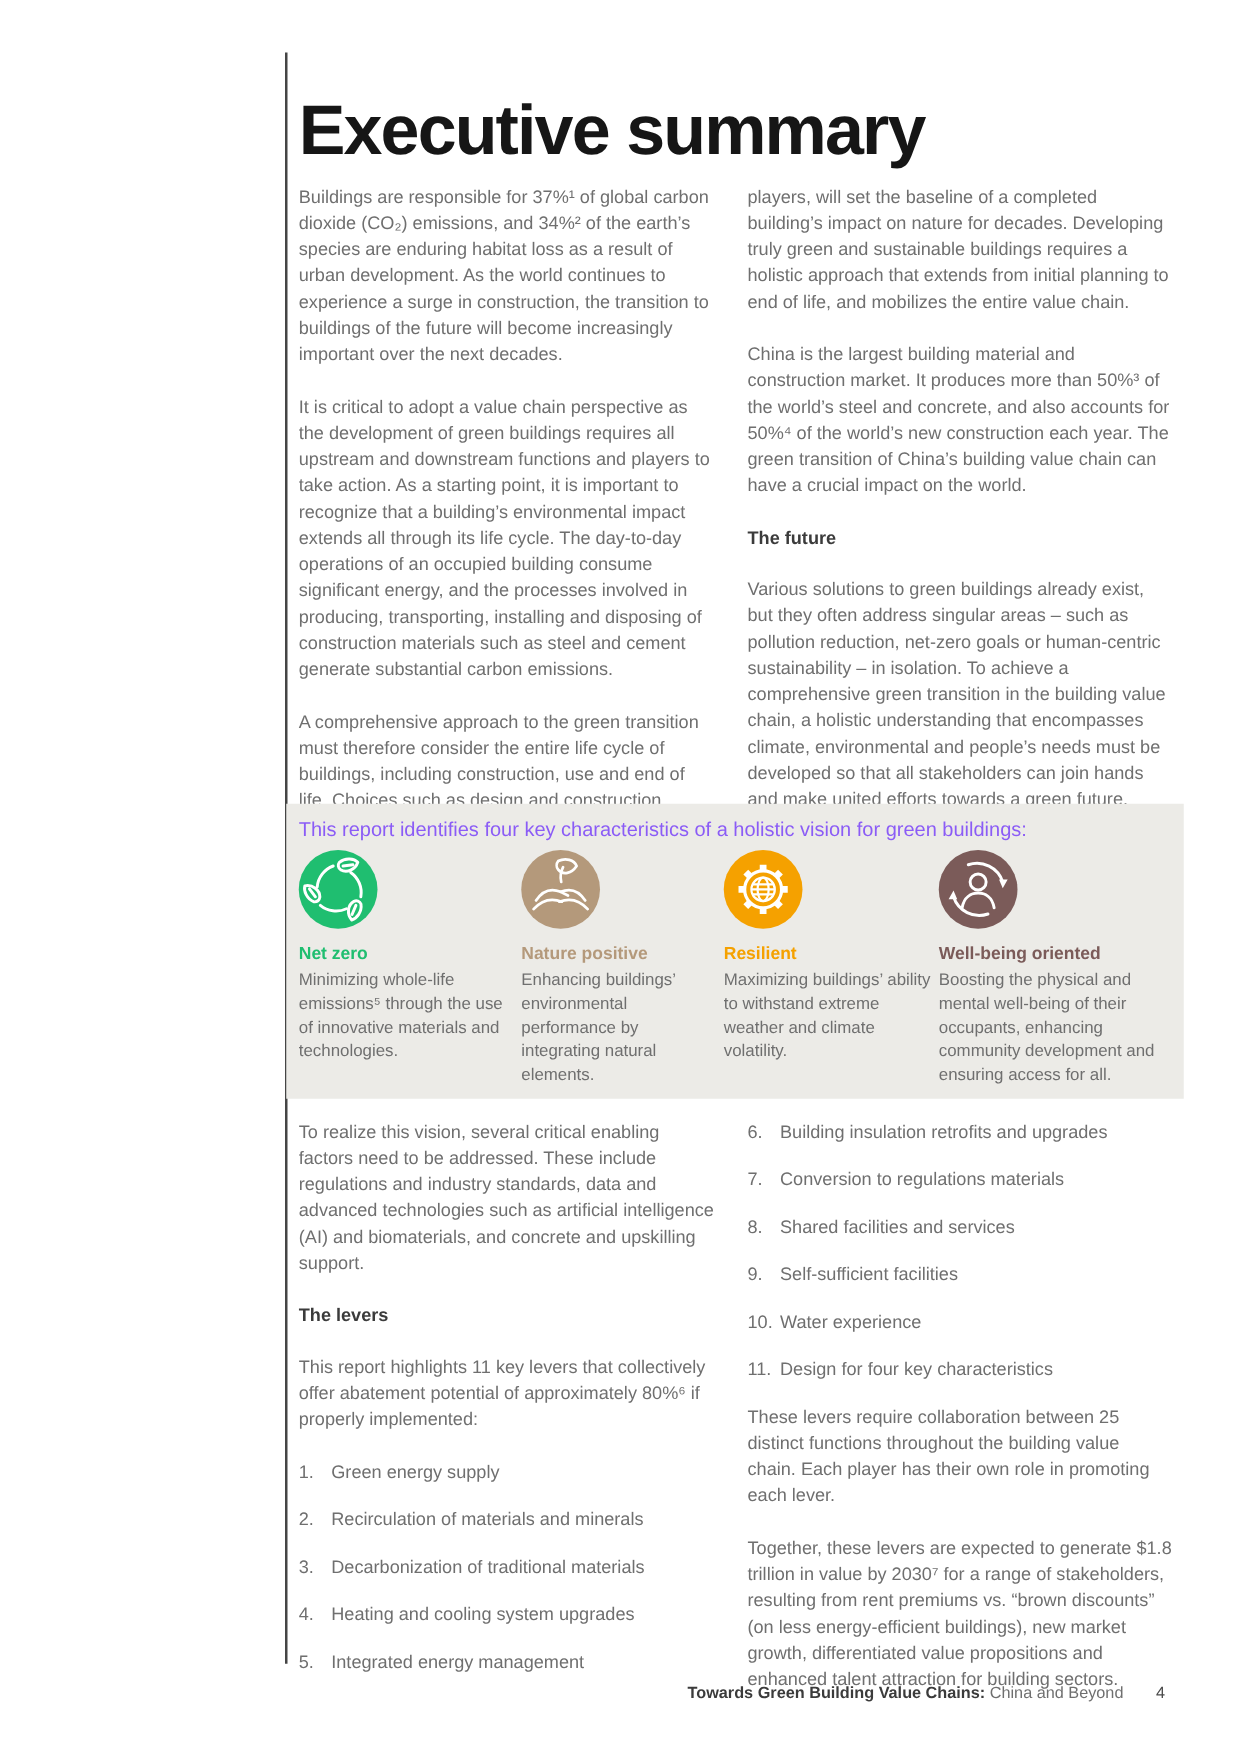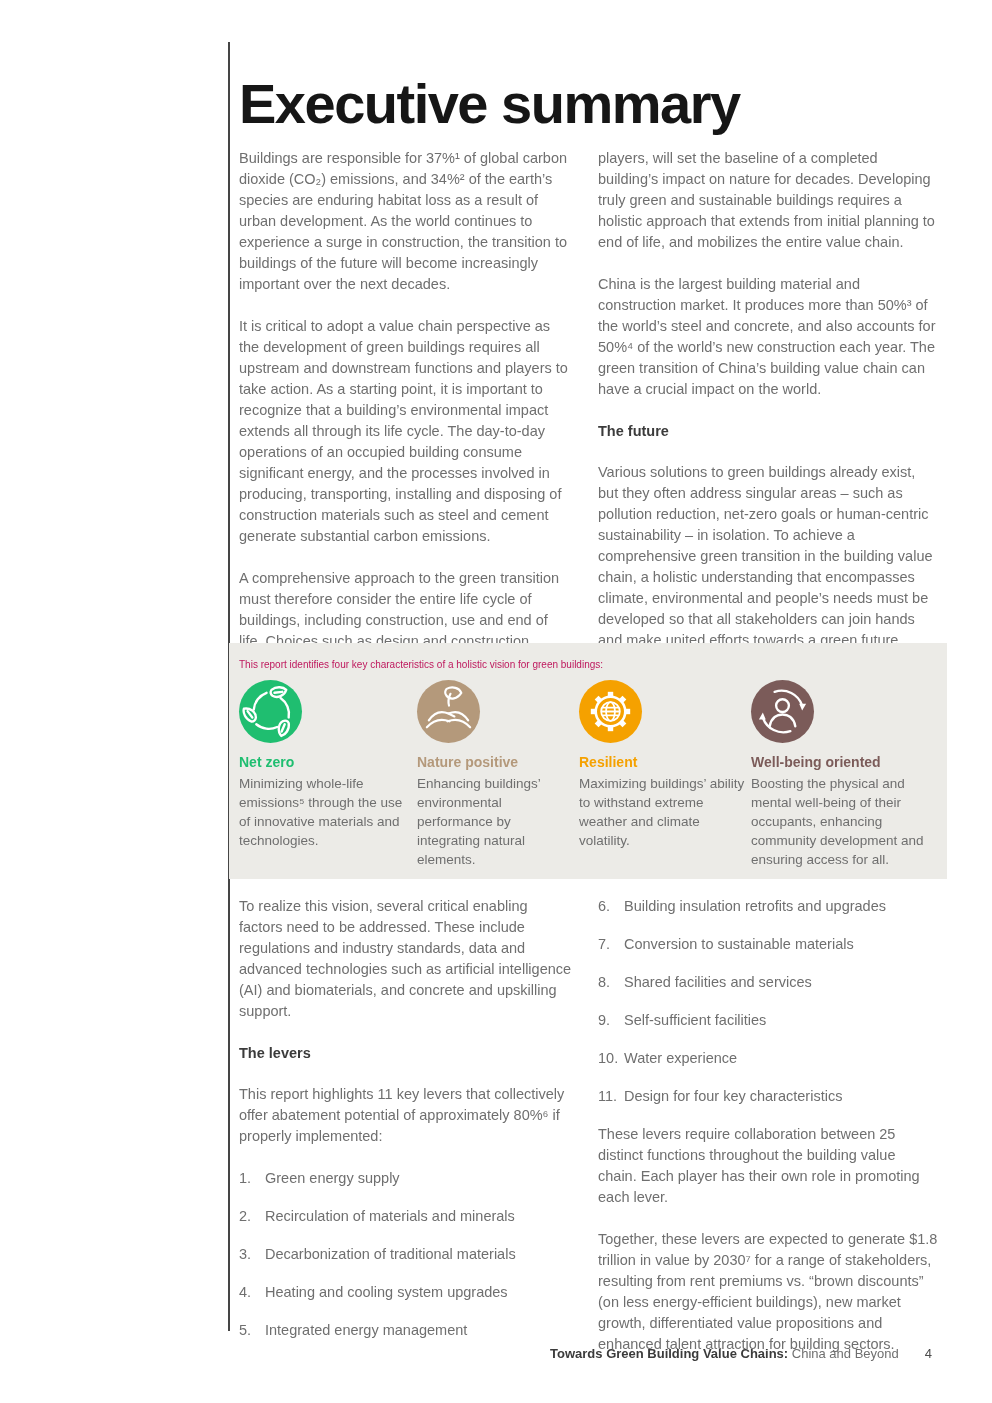--- a/index.html
+++ b/index.html
@@ -11,21 +11,21 @@
   .rule{position:absolute;left:228px;top:42px;width:2px;height:1289px;background:#454545;}
   .page-title{
     position:absolute;left:239px;top:38px;font-size:56px;line-height:1;
     font-weight:bold;color:#161616;letter-spacing:-1.5px;white-space:nowrap;
   }
   p.body{margin:0 0 21px;font-size:14.5px;line-height:21px;color:#6f6f6f;}
   .subhead{margin:0 0 20px;font-size:14.5px;line-height:21px;font-weight:bold;color:#3b3b3b;}
   .coltop-left{position:absolute;left:239px;top:148px;width:334px;}
   .coltop-right{position:absolute;left:598px;top:148px;width:338px;}
   .graybox{position:absolute;left:229px;top:643px;width:718px;height:236px;background:#ecebe7;}
-  .graybox-intro{position:absolute;left:10px;top:11px;font-size:10px;line-height:21px;color:#be185d;width:700px;}
+  .graybox-intro{position:absolute;left:10px;top:11px;font-size:16px;line-height:21px;color:#8b5cf6;width:700px;}
   .card{position:absolute;top:37px;}
   .card.c1{left:10px;width:176px;}
   .card.c2{left:188px;width:158px;}
   .card.c3{left:350px;width:166px;}
   .card.c4{left:522px;width:188px;}
   .icon-circle{width:63px;height:63px;border-radius:50%;display:flex;align-items:center;justify-content:center;}
   .icon-circle svg{width:63px;height:63px;display:block;}
   .card-label{font-size:14px;font-weight:bold;line-height:21px;margin-top:9px;}
   .card-desc{font-size:13.5px;line-height:19px;color:#6f6f6f;margin-top:1px;}
   .colbot-left{position:absolute;left:239px;top:896px;width:334px;}
@@ -178,21 +178,21 @@
 </div>
 
 <div class="colbot-right">
   <div class="levers-list">
     <div class="lever">
         <span class="num">6.</span>
         <span class="txt">Building insulation retrofits and upgrades</span>
       </div>
     <div class="lever">
         <span class="num">7.</span>
-        <span class="txt">Conversion to sustainable materials</span>
+        <span class="txt">Conversion to regulations materials</span>
       </div>
     <div class="lever">
         <span class="num">8.</span>
         <span class="txt">Shared facilities and services</span>
       </div>
     <div class="lever">
         <span class="num">9.</span>
         <span class="txt">Self-sufficient facilities</span>
       </div>
     <div class="lever">

